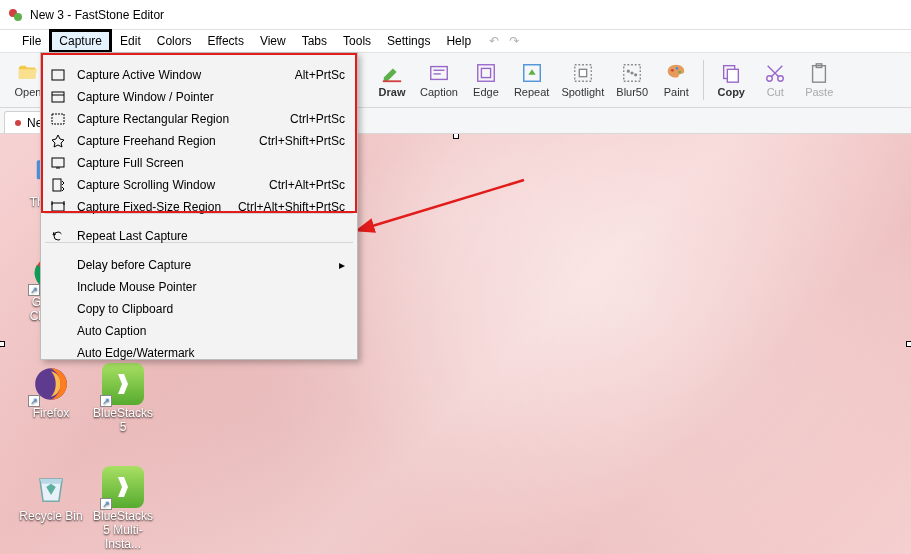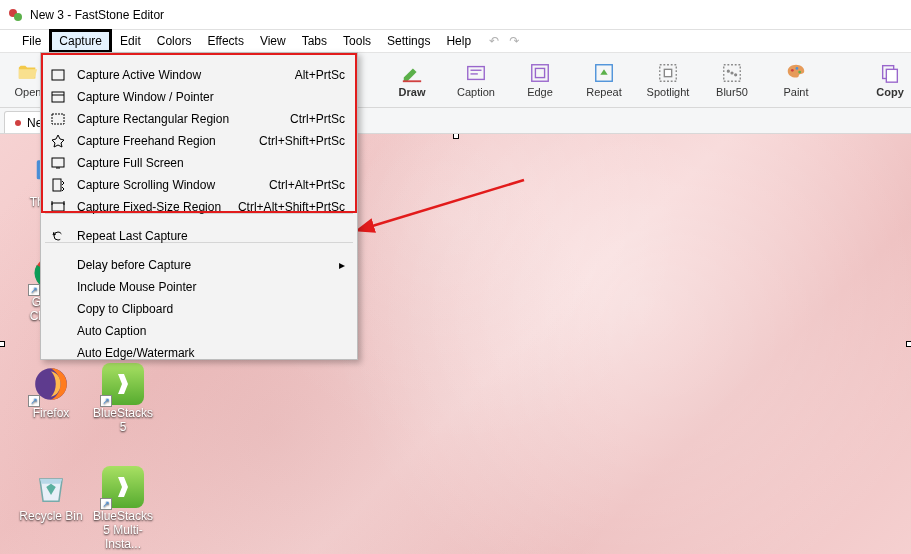--- a/index.html
+++ b/index.html
@@ -7,21 +7,21 @@
 
 .titlebar { height: 30px; display: flex; align-items: center; padding: 0 8px; background: #fff; border-bottom: 1px solid #e0e0e0; }
 .titlebar .logo { width: 16px; height: 16px; margin-right: 6px; }
 .titlebar .title { color: #000; }
 
 .menubar { height: 22px; display: flex; align-items: center; padding: 0 14px; background: #fff; }
 .menubar .menu-item { padding: 3px 8px; cursor: default; }
 .menubar .menu-item.open { background: #e5f3ff; border: 3px solid #000000; padding: 2px 7px; }
 .menubar .undo-redo { margin-left: 10px; display: flex; gap: 10px; color: #b0b0b0; }
 
-.toolbar { height: 56px; display: flex; align-items: center; background: #f5f6f7; border-top: 1px solid #e4e4e4; border-bottom: 1px solid #d8d8d8; padding: 0 6px; position: relative; gap: 20px; }
+.toolbar { height: 56px; display: flex; align-items: center; background: #f5f6f7; border-top: 1px solid #e4e4e4; border-bottom: 1px solid #d8d8d8; padding: 0 6px; position: relative; }
 .toolbar .sep { width: 1px; height: 40px; background: #d0d0d0; margin: 0 5px; }
 .tbtn { display: flex; flex-direction: column; align-items: center; justify-content: center; min-width: 44px; height: 48px; padding: 2px 6px; cursor: default; }
 .tbtn .ico { width: 22px; height: 22px; display: flex; align-items: center; justify-content: center; margin-bottom: 2px; color: #4a90d9; }
 .tbtn .ico.purple { color: #9966cc; }
 .tbtn .ico.gray { color: #888; }
 .tbtn .lbl { font-size: 11px; color: #333; white-space: nowrap; }
 .tbtn.disabled .lbl { color: #aaa; }
 .tbtn.bold .lbl { font-weight: bold; }
 
 .tabbar { height: 26px; background: #f5f6f7; display: flex; align-items: flex-end; border-bottom: 1px solid #d8d8d8; padding-left: 4px; position: relative; }

